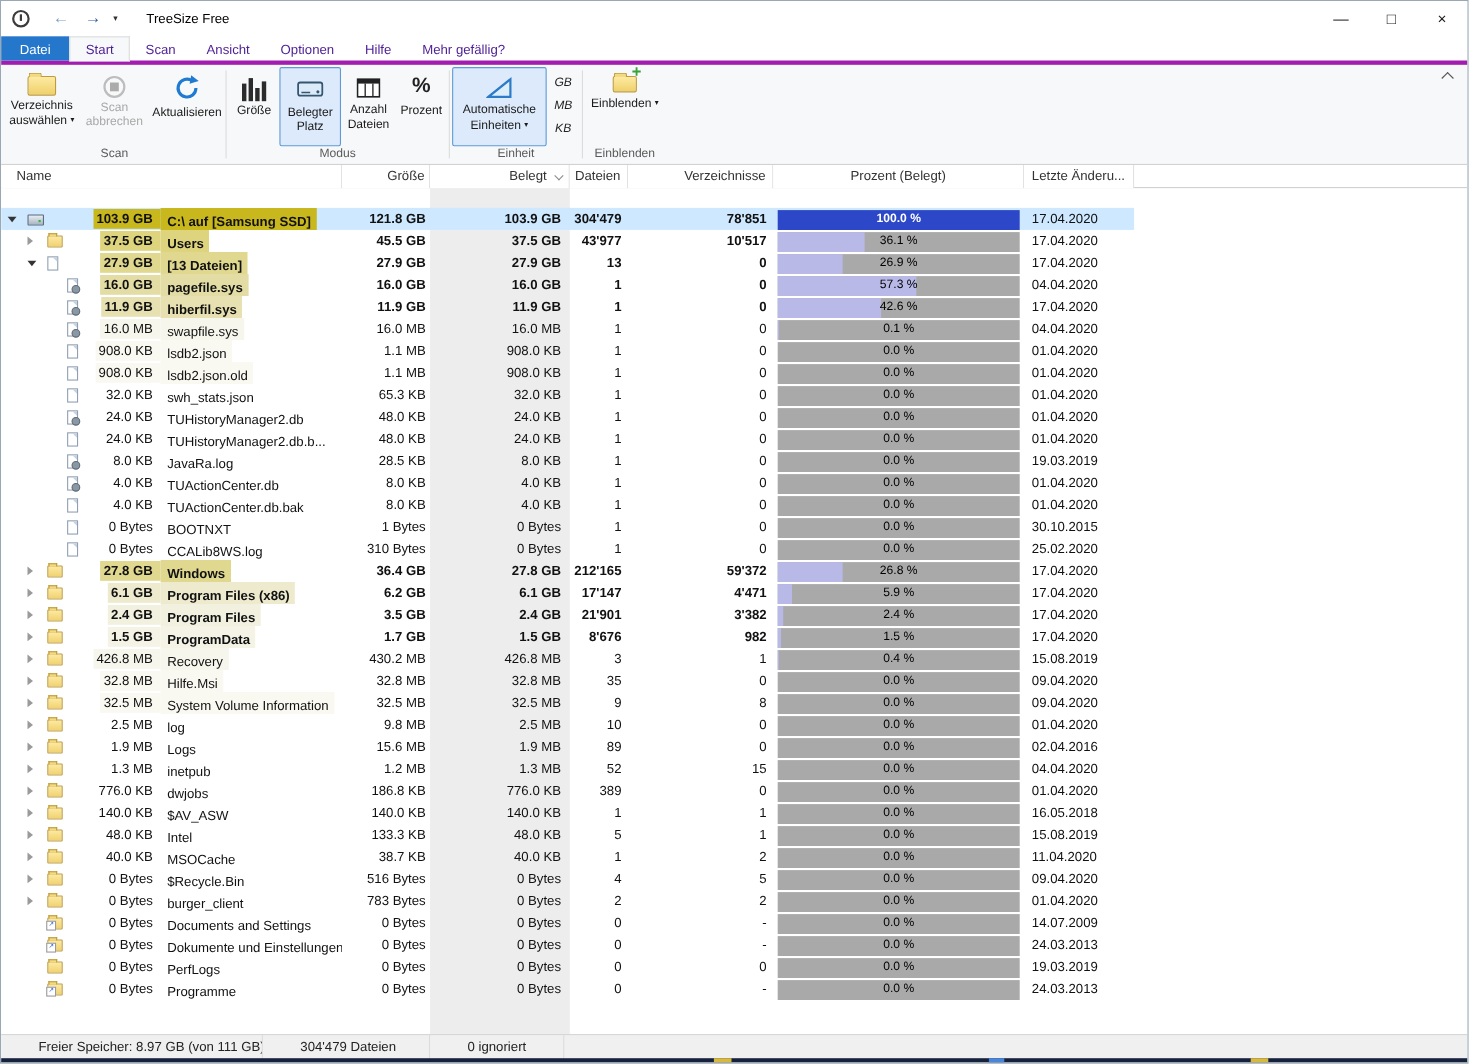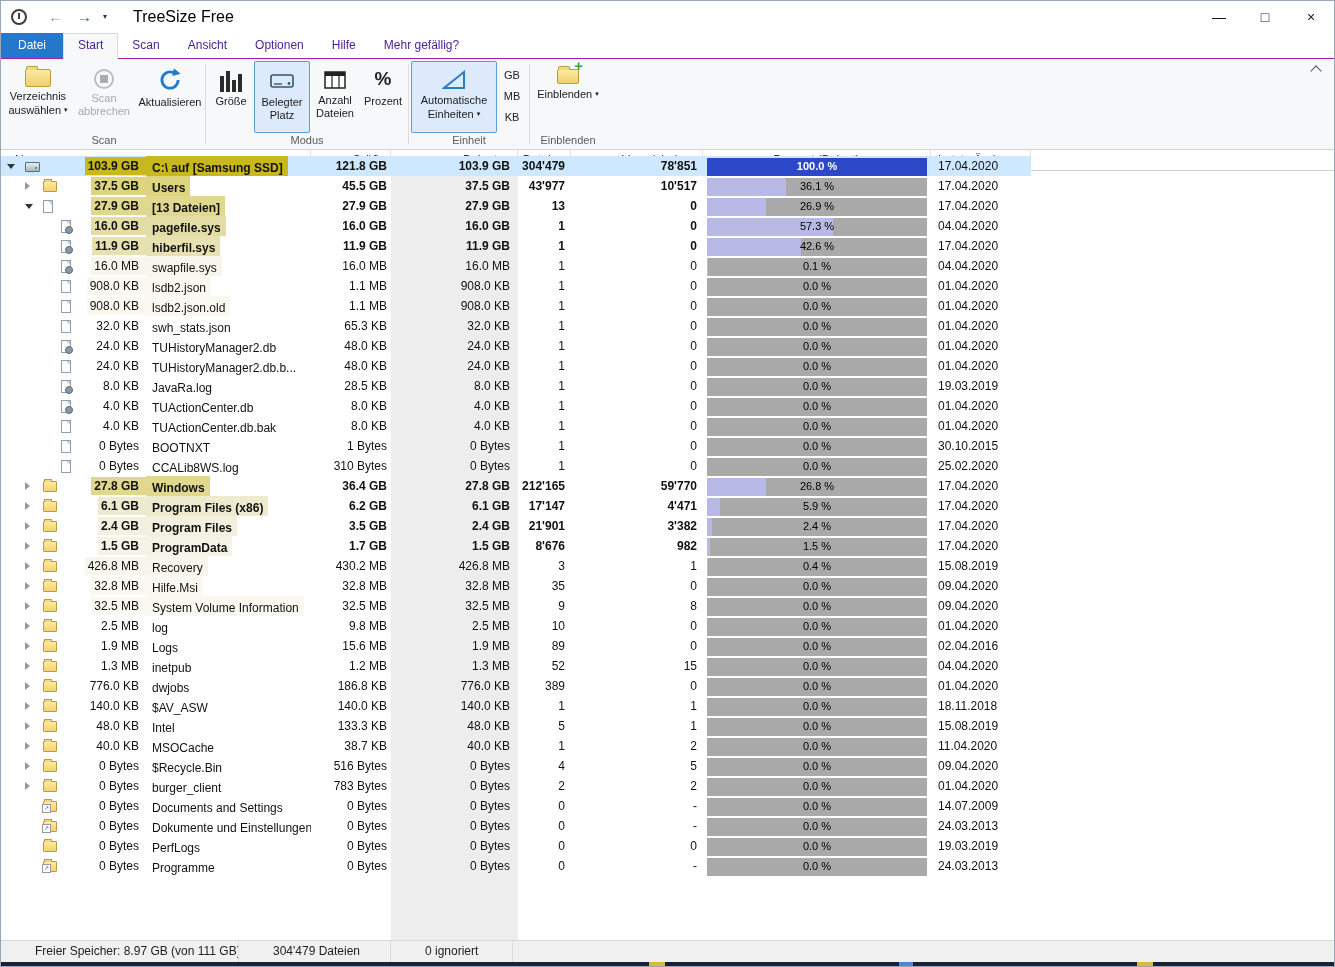--- a/index.html
+++ b/index.html
@@ -10,26 +10,26 @@
   .window{position:relative;width:1335px;height:967px;background:#fff;overflow:hidden;border:1px solid #9aa7b4;}
 
   
   .titlebar{position:absolute;top:0;left:0;right:0;height:32px;background:#fff;display:flex;align-items:center;padding-left:10px;}
   .appicon{width:16px;height:16px;border:2px solid #3c3c3c;border-radius:50%;position:relative;margin-right:14px;}
   .appicon::after{content:"";position:absolute;left:5px;top:2px;width:2px;height:6px;background:#3c3c3c;}
   .nav{font-size:15px;margin:0 7px;line-height:30px;}
   .nav.back{color:#7d9ec4;}
   .nav.fwd{color:#2f5f9e;}
   .nav.qcaret{font-size:8px;color:#333;margin:0 4px;}
-  .title{margin-left:22px;font-size:16px;color:#000;}
+  .title{margin-left:22px;font-size:12px;color:#000;}
   .wbtns{margin-left:auto;display:flex;height:32px;}
   .wbtn{width:46px;height:32px;display:flex;align-items:center;justify-content:center;font-size:14px;color:#1a1a1a;}
 
   
-  .menubar{position:absolute;top:32px;left:0;right:0;height:26px;background:#fff;border-bottom:1px solid #a21caf;display:flex;font-size:12px;}
+  .menubar{position:absolute;top:32px;left:0;right:0;height:26px;background:#fff;border-bottom:4px solid #a21caf;display:flex;font-size:12px;}
   .tab{padding:0 14px;line-height:25px;color:#4c1d95;}
   .tab.datei{background:var(--accent);color:#fff;padding:0 17px;}
   .tab.active{background:#f7f8fa;border:1px solid #dcdcdc;border-bottom:none;line-height:23px;margin-bottom:-1px;}
 
   
   .ribbon{position:absolute;top:58px;left:0;right:0;height:91px;background:#f7f8fa;border-bottom:1px solid #d2d2d2;display:flex;padding-left:4px;}
   .rgroup{display:flex;flex-direction:column;padding-top:2px;}
   .rbtns{display:flex;height:72px;align-items:flex-start;}
   .glabel{height:16px;text-align:center;font-size:11px;color:#5a5a5a;line-height:15px;}
   .vsep{width:1px;background:#dcdcdc;margin:5px 2px;}
@@ -43,30 +43,30 @@
   .ric-folder{width:26px;height:18px;background:linear-gradient(#fdeaa2,#efd06b);border:1px solid #bd9c3f;border-radius:2px;position:relative;margin-top:3px;}
   .ric-folder::before{content:"";position:absolute;top:-4px;left:0;width:10px;height:3px;background:#f3da80;border:1px solid #bd9c3f;border-bottom:none;border-radius:2px 2px 0 0;}
   .ric-folder.small{width:22px;height:15px;}
   .plus{position:absolute;top:-10px;right:-5px;color:#3aa23a;font-size:15px;font-weight:bold;line-height:12px;}
   .ric-stop{width:20px;height:20px;border:2px solid #bdbdbd;border-radius:50%;position:relative;margin-top:3px;}
   .ric-stop::after{content:"";position:absolute;left:4px;top:4px;width:8px;height:8px;background:#ababab;}
   .bars{display:flex;align-items:flex-end;height:24px;margin-top:2px;}
   .bars span{width:4px;background:#2b2b2b;margin:0 1px;}
   .pcticon{font-size:19px;font-weight:bold;color:#222;height:26px;line-height:26px;}
   .units{display:flex;flex-direction:column;padding-top:4px;}
-  .unit{height:21px;line-height:21px;width:30px;text-align:center;font-size:11px;color:#222;}
+  .unit{height:21px;line-height:21px;width:30px;text-align:center;font-size:11px;color:#222;font-style:italic;}
   .ribcollapse{position:absolute;right:14px;top:8px;width:8px;height:8px;border-style:solid;border-color:#555;border-width:1.5px 1.5px 0 0;transform:rotate(-45deg);}
 
   
   .tablearea{position:absolute;top:149px;left:0;right:0;bottom:26px;background:#fff;overflow:hidden;}
   .thead{position:relative;height:21px;border-bottom:1px solid #d0d0d0;font-size:12px;color:#333;}
   .hcell{position:absolute;top:0;height:21px;line-height:20px;border-right:1px solid #e2e2e2;white-space:nowrap;overflow:hidden;background:#fff;}
   .sorticon{position:absolute;right:8px;top:9px;width:6px;height:6px;border-style:solid;border-color:#8a8a8a;border-width:0 1.5px 1.5px 0;transform:rotate(45deg) translateY(-3px);}
   .belegt-shade{position:absolute;left:390px;width:127px;top:21px;bottom:0;background:#ededed;}
-  .rows{position:absolute;top:6px;left:0;text-decoration:underline;}
+  .rows{position:absolute;top:39px;left:0;text-decoration:underline;}
 
   .trow{position:relative;height:20px;width:1030px;font-size:12px;color:#111;}
   .trow.sel{background:var(--selection);}
   .trow.b .sz,.trow.b .nm,.trow.b .cell.c1,.trow.b .cell.c2,.trow.b .cell.c3,.trow.b .cell.c4{font-weight:bold;}
   .cell{position:absolute;top:0;height:20px;line-height:20px;white-space:nowrap;overflow:hidden;}
   .c0{left:0;width:310px;}
   .c1{left:310px;width:80px;text-align:right;padding-right:4px;}
   .c2{left:390px;width:127px;text-align:right;padding-right:8px;}
   .c3{left:517px;width:53px;text-align:right;padding-right:6px;}
   .c4{left:570px;width:132px;text-align:right;padding-right:6px;}
@@ -539,21 +539,21 @@
         <div class="trow b">
           <div class="cell c0">
             <div class="chev col" style="left: 24px;"></div>
             <div class="ico folder" style="left: 42px;"></div>
             <div class="szbox"><span class="sz" style="background: rgb(224, 216, 143);">27.8 GB</span></div>
             <span class="nm" style="background: rgb(224, 216, 143);">Windows</span>
           </div>
           <div class="cell c1">36.4 GB</div>
           <div class="cell c2">27.8 GB</div>
           <div class="cell c3">212'165</div>
-          <div class="cell c4">59'770</div>
+          <div class="cell c4">59'372</div>
           <div class="cell c5">
             <div class="bar">
               <div class="fill" style="width: 26.8%;"></div>
               <span class="blabel">26.8 %</span>
             </div>
           </div>
           <div class="cell c6">17.04.2020</div>
         </div>
         <div class="trow b">
           <div class="cell c0">
@@ -755,21 +755,21 @@
           <div class="cell c1">140.0 KB</div>
           <div class="cell c2">140.0 KB</div>
           <div class="cell c3">1</div>
           <div class="cell c4">1</div>
           <div class="cell c5">
             <div class="bar">
               <div class="fill" style="width: 0%;"></div>
               <span class="blabel">0.0 %</span>
             </div>
           </div>
-          <div class="cell c6">18.11.2018</div>
+          <div class="cell c6">16.05.2018</div>
         </div>
         <div class="trow">
           <div class="cell c0">
             <div class="chev col" style="left: 24px;"></div>
             <div class="ico folder" style="left: 42px;"></div>
             <div class="szbox"><span class="sz">48.0 KB</span></div>
             <span class="nm">Intel</span>
           </div>
           <div class="cell c1">133.3 KB</div>
           <div class="cell c2">48.0 KB</div>

